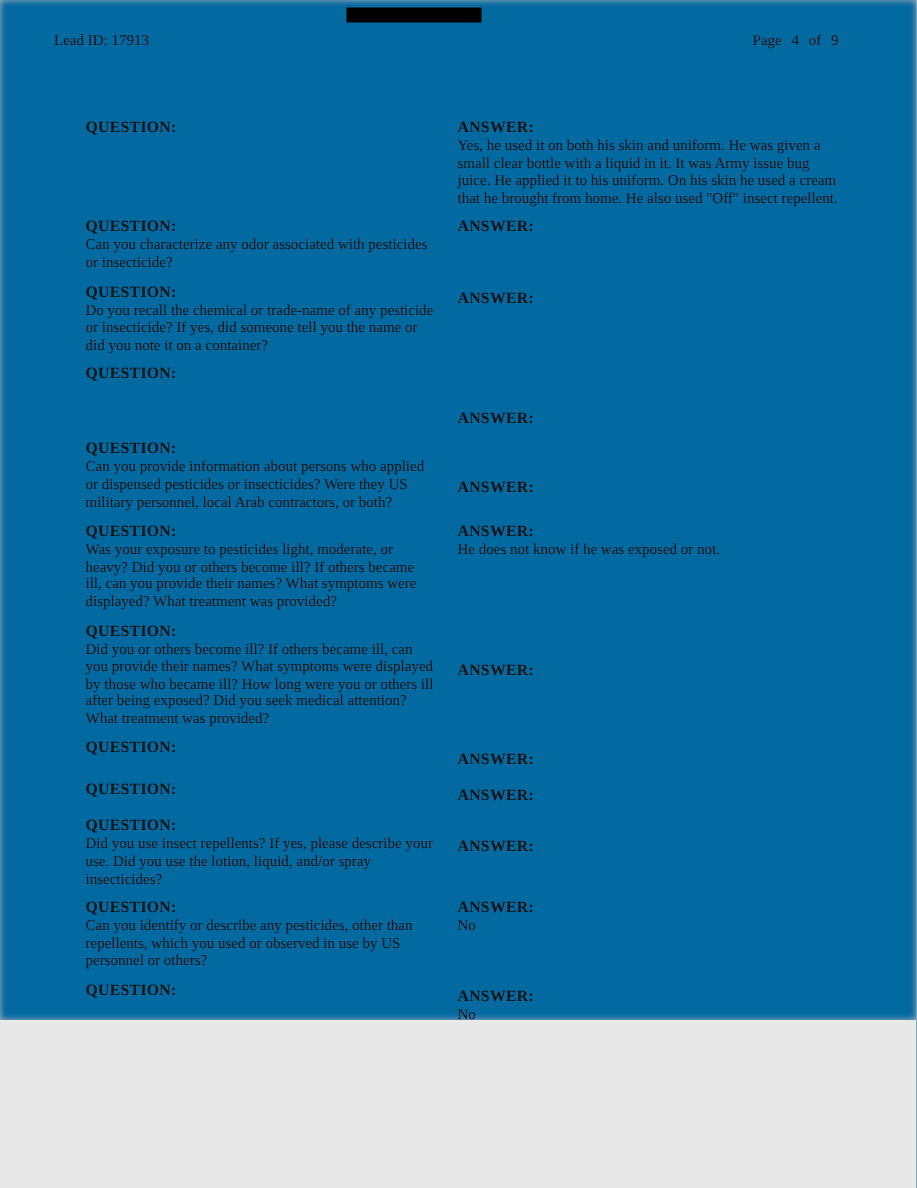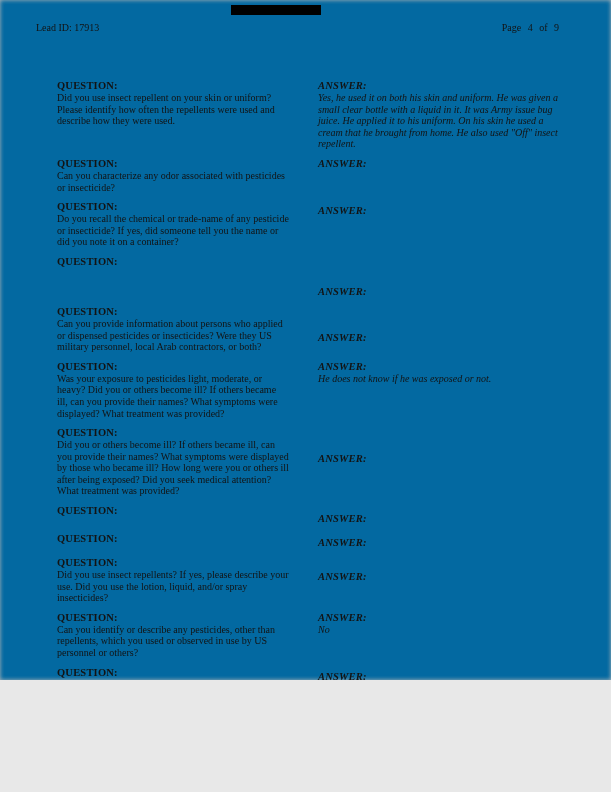--- a/index.html
+++ b/index.html
@@ -23,23 +23,23 @@
     position:absolute; top:22px; left:36px; right:52px;
     display:flex; justify-content:space-between;
     font-size:10px;
   }
   .pageno { word-spacing:4px; }
 
   .content {
     position:absolute; top:80px; left:57px; right:48px;
   }
 
-  .row { display:flex; margin-bottom:8px;gap:13px; }
+  .row { display:flex; margin-bottom:8px; }
   .qcol { width:248px; padding-right:16px; flex:none; }
-  .acol { flex:1; min-width:0;font-style:italic; }
+  .acol { flex:1; min-width:0; }
 
   .lbl {
     font-size:10.5px; font-weight:bold;
     letter-spacing:0.2px; margin-bottom:1px;
   }
   .txt { font-size:10px; line-height:11.6px; }
 
   
   .mt4  { margin-top:4px; }
   .mt8  { margin-top:8px; }
@@ -57,21 +57,20 @@
   <div class="header">
     <span>Lead ID: 17913</span>
     <span class="pageno">Page 4 of 9</span>
   </div>
 
   <div class="content">
 
     <section class="row">
       <div class="qcol">
         <h3 class="lbl">QUESTION:</h3>
-        <p class="txt">Did you use insect repellent on your skin or uniform?  Please identify how often the repellents were used and describe how they were used.</p>
       </div>
       <div class="acol">
         <h3 class="lbl">ANSWER:</h3>
         <p class="txt">Yes, he used it on both his skin and uniform.  He was given a small clear bottle with a liquid in it.  It was Army issue bug juice.  He applied it to his uniform.  On his skin he used a cream that he brought from home.  He also used "Off" insect repellent.</p>
       </div>
     </section>
 
     <section class="row">
       <div class="qcol">
         <h3 class="lbl">QUESTION:</h3>

